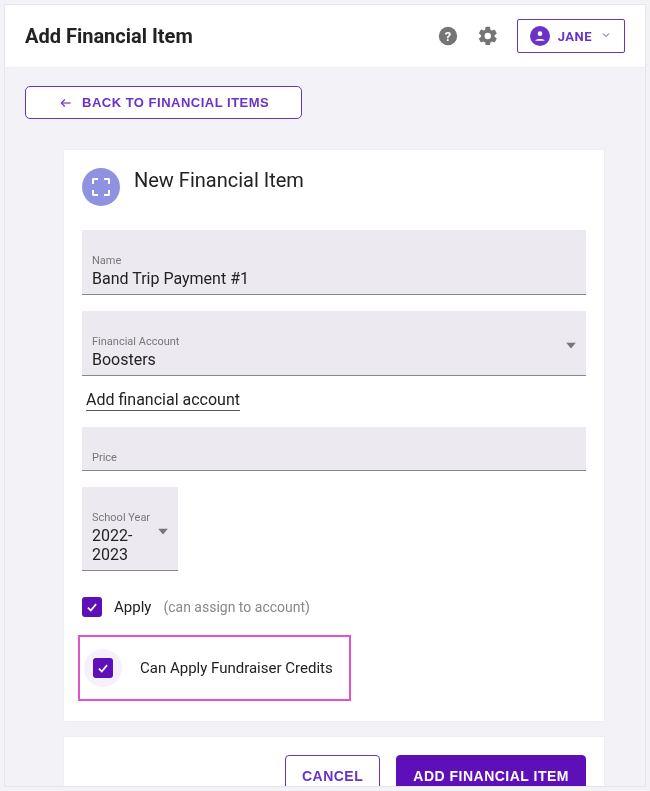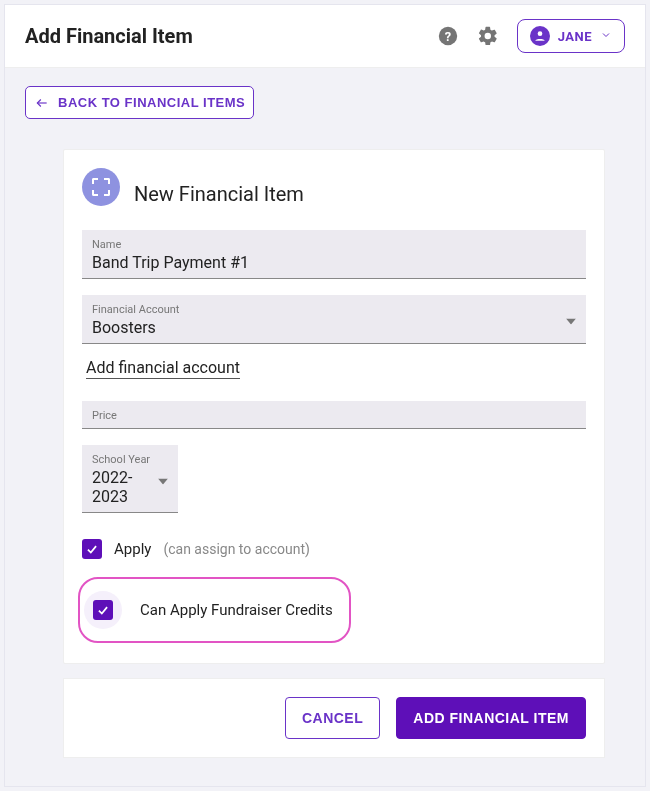--- a/index.html
+++ b/index.html
@@ -5,51 +5,51 @@
   * { box-sizing: border-box; margin: 0; padding: 0; }
   html, body { width: 650px; height: 791px; font-family: -apple-system, BlinkMacSystemFont, "Segoe UI", Roboto, sans-serif; background: #e6e6f5; }
   .frame { width: 650px; height: 791px; background: #f2f2f7; padding: 4px 4px 0 4px; }
   .inner { background: #fff; border: 1px solid #e5e5ee; height: 783px; display: flex; flex-direction: column; }
 
   
   .header { display: flex; align-items: center; padding: 14px 20px; border-bottom: 1px solid #eee; background:#fff; }
   .header-title { font-size: 20px; font-weight: 700; color: #222; flex: 1; }
   .header-icons { display: flex; align-items: center; gap: 18px; }
   .icon-btn { width: 22px; height: 22px; color: #757575; display:flex; align-items:center; justify-content:center; }
-  .user-chip { display: flex; align-items: center; gap: 8px; border: 1.5px solid #6a33c8; border-radius: 8px; padding: 6px 12px; color: #6a33c8; font-weight: 700; font-size: 13px; letter-spacing: .5px; }
+  .user-chip { display: flex; align-items: center; gap: 8px; border: 1.5px solid #6a33c8; border-radius: 2px; padding: 6px 12px; color: #6a33c8; font-weight: 700; font-size: 13px; letter-spacing: .5px; }
   .avatar { width: 20px; height: 20px; border-radius: 50%; background: #6a33c8; display:flex; align-items:center; justify-content:center; }
   .chev { color:#6a33c8; }
 
   
   .body { flex:1; background: #f2f2f7; padding: 18px 20px 0 2px; overflow:hidden; }
-  .back-btn { display:inline-flex; align-items:center; gap:8px; border:1.5px solid #6a33c8; color:#6a33c8; background:#fff; font-weight:700; font-size:13px; letter-spacing:.5px; padding:8px 8px; border-radius:5px; margin-left:18px; }
+  .back-btn { display:inline-flex; align-items:center; gap:8px; border:1.5px solid #6a33c8; color:#6a33c8; background:#fff; font-weight:700; font-size:13px; letter-spacing:.5px; padding:8px 32px; border-radius:5px; margin-left:18px; }
   .back-btn svg { width:16px; height:14px; }
 
   .card { background:#fff; margin: 30px 20px 0 56px; border:1px solid #eee; border-radius:2px; }
-  .card-head { display:flex; align-items:flex-end; gap:14px; padding:18px 18px 8px 18px; }
+  .card-head { display:flex; align-items:flex-start; gap:14px; padding:18px 18px 8px 18px; }
   .badge { width:38px; height:38px; border-radius:50%; background:#8e92e0; display:flex; align-items:center; justify-content:center; }
   .badge-inner { width:18px; height:18px; border:2px dashed #fff; border-radius:2px; }
   .card-title { font-size:20px; color:#222; }
 
-  .field { margin: 16px 18px 0 18px; background:#eceaf0; border-bottom:1px solid #888; padding:8px 10px 6px 10px; position:relative; }
+  .field { margin: 16px 18px 0 18px; background:#eceaf0; border-bottom:1px solid #888; padding:24px 10px 6px 10px; position:relative; }
   .field-label { font-size:11px; color:#777; }
   .field-value { font-size:16px; color:#222; padding-top:2px; }
   .field .drop { position:absolute; right:10px; top:50%; transform:translateY(-50%); color:#777; }
   .field .dollar { color:#666; margin-right:6px; }
 
-  .add-link { display:inline-block; margin:14px 18px 6px 22px; font-size:16px; color:#222; border-bottom:1px solid #555; padding-bottom:1px; }
+  .add-link { display:inline-block; margin:14px 18px 0 22px; font-size:16px; color:#222; border-bottom:1px solid #555; padding-bottom:1px; }
 
   .field.small { width: 96px; }
 
   .check-row { display:flex; align-items:center; gap:12px; margin:26px 18px 0 18px; font-size:15px; color:#222; }
   .check-row .hint { color:#888; font-size:14px; }
   .check { width:20px; height:20px; background:#5e0fb8; border-radius:3px; display:flex; align-items:center; justify-content:center; flex-shrink:0; }
   .check svg { width:14px; height:14px; stroke:#fff; stroke-width:3; fill:none; }
 
-  .highlight-box { border:2.5px solid #e254c4; border-radius:20px; margin:18px 0 20px 14px; padding:12px 16px 12px 4px; display:inline-flex; }
+  .highlight-box { border:2.5px solid #e254c4; border-radius:0; margin:18px 0 20px 14px; padding:12px 16px 12px 4px; display:inline-flex; }
   .halo { width:38px; height:38px; border-radius:50%; background:#f5f0fb; display:flex; align-items:center; justify-content:center; margin-right:6px; }
 
   .footer { background:#fff; margin: 14px 20px 0 56px; border:1px solid #eee; padding:18px; display:flex; justify-content:flex-end; gap:16px; }
   .btn { font-weight:700; font-size:14px; letter-spacing:.5px; padding:12px 16px; border-radius:4px; }
   .btn-cancel { color:#6a33c8; background:#fff; border:1.5px solid #6a33c8; }
   .btn-primary { color:#fff; background:#5e0fb8; border:1.5px solid #5e0fb8; }
 </style>
 </head>
 <body>
 

